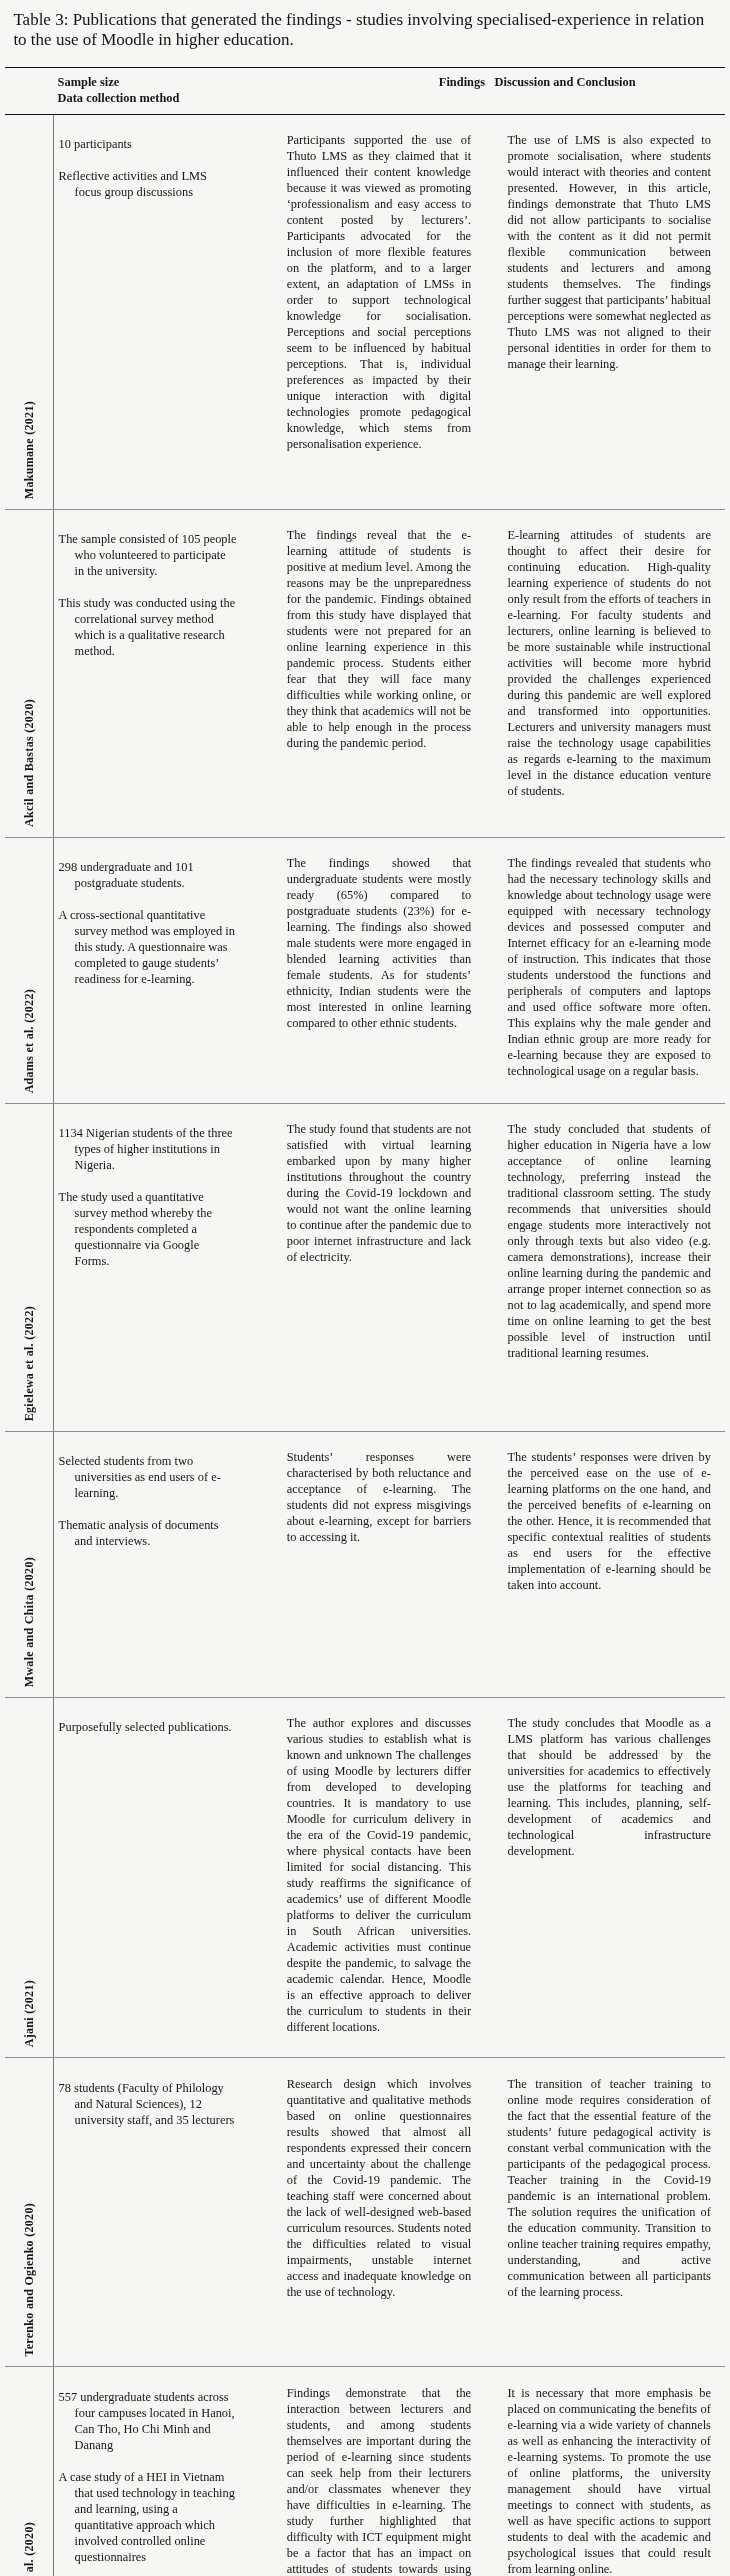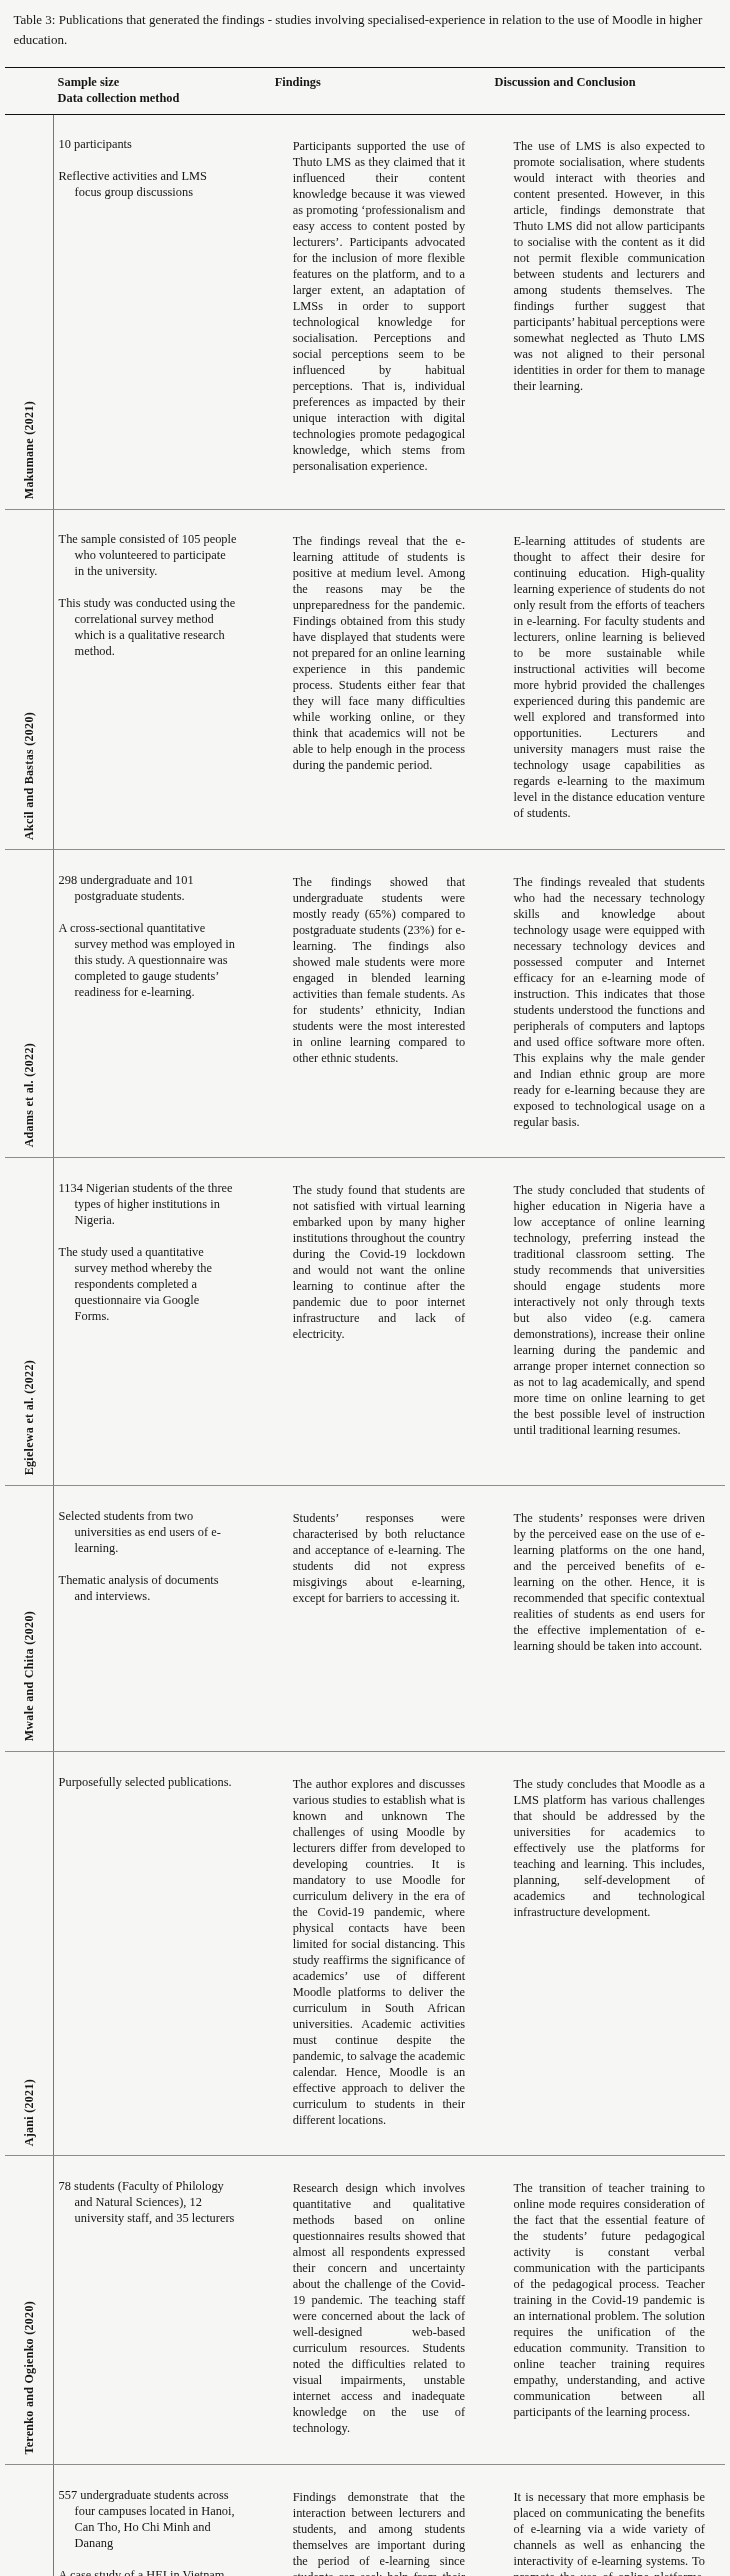--- a/index.html
+++ b/index.html
@@ -4,36 +4,36 @@
 <style>
   html,body{margin:0;padding:0;background:#f6f6f4;}
   body{
     width:730px;min-height:2576px;
     font-family:"Liberation Serif","DejaVu Serif",serif;
     color:#161616;
     -webkit-font-smoothing:antialiased;
   }
   .page{padding:9.5px 5.7px 0 4.8px;}
   .caption{
-    font-size:13px;line-height:20px;
+    font-size:17px;line-height:20px;
     margin:0 9.5px 17px 8.6px;
     color:#141414;
   }
   .table{width:720px;}
   .thick-rule{border-top:1.9px solid #111;height:0;}
   
   .thead{
     display:grid;
     grid-template-columns:49px 219px 216px 1fr;
     border-bottom:1.9px solid #111;
     font-weight:bold;font-size:12.4px;line-height:16px;font-family:Liberation Serif, serif;
   }
   .thead .hcell{padding:6.7px 3.8px 7.6px 3.8px;}
   .thead .h-sample{grid-column:2;padding-left:3.8px;}
-  .thead .h-findings{grid-column:3;padding-left:1.9px;}
+  .thead .h-findings{grid-column:3;padding-left:1.9px;text-align:right;}
   .thead .h-discussion{grid-column:4;padding-left:5.7px;}
   
   .trow{
     display:grid;
     grid-template-columns:49px 219px 216px 1fr;
     border-bottom:1px solid #8d8d8d;
     font-size:12.4px;line-height:16px;
   }
   .trow.last{border-bottom:1.9px solid #111;}
   .r1{min-height:394px}.r2{min-height:327px}.r3{min-height:265px}
@@ -57,21 +57,21 @@
   .sample-cell{padding:5.7px 36px 9.5px 4.8px;}
   .sample-cell p{
     margin:16px 0 16px 0;
     padding-left:16px;text-indent:-16px;
     text-align:left;
   }
   .sample-cell p:last-child{margin-bottom:0;}
   .findings-cell{padding:5.7px 5.7px 9.5px 1.9px;}
   .discussion-cell{padding:5.7px 1.9px 9.5px 6.7px;}
   .findings-cell p,.discussion-cell p{
-    margin:18px;text-align:justify;
+    margin:12px;text-align:justify;
   }
 </style>
 </head>
 <body>
 
 <div class="page">
 
   <p class="caption">Table 3: Publications that generated the findings - studies involving specialised-experience in relation to the use of Moodle in higher education.</p>
 
   <div class="table">

